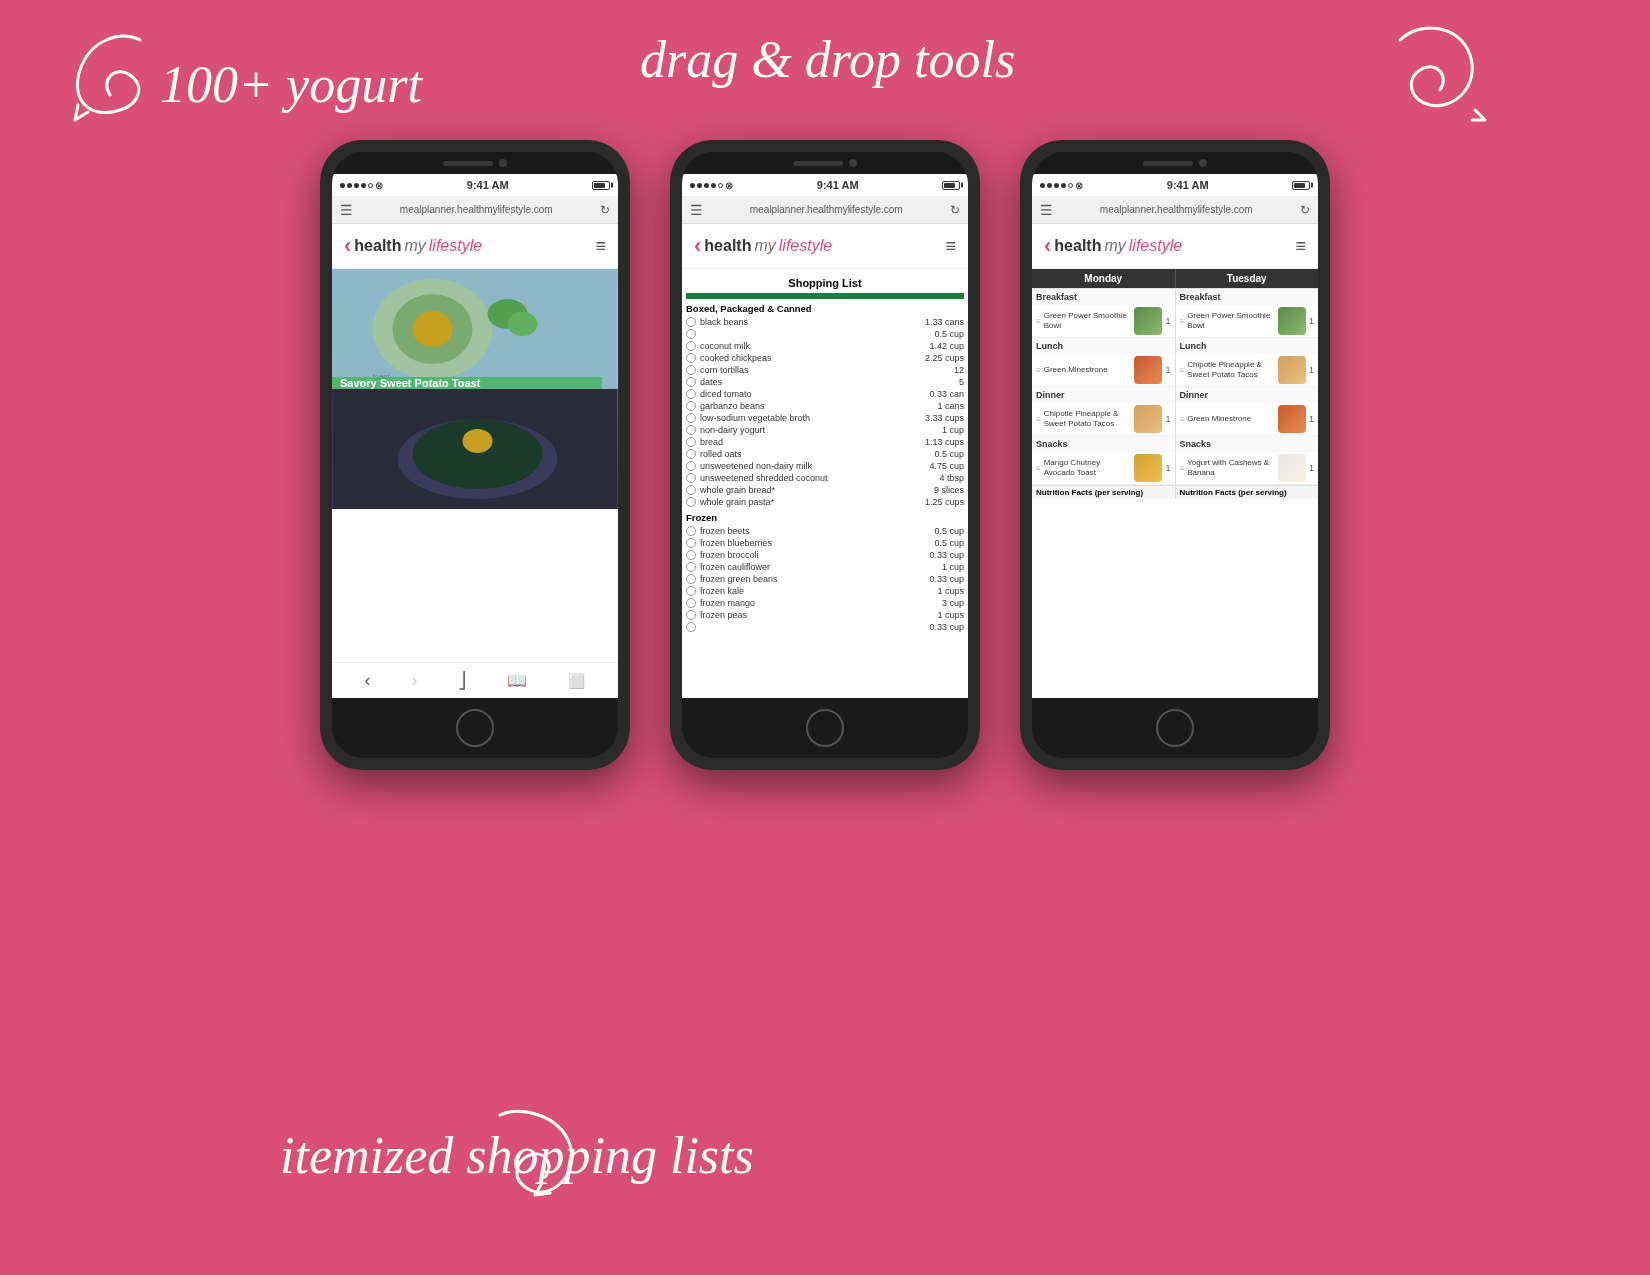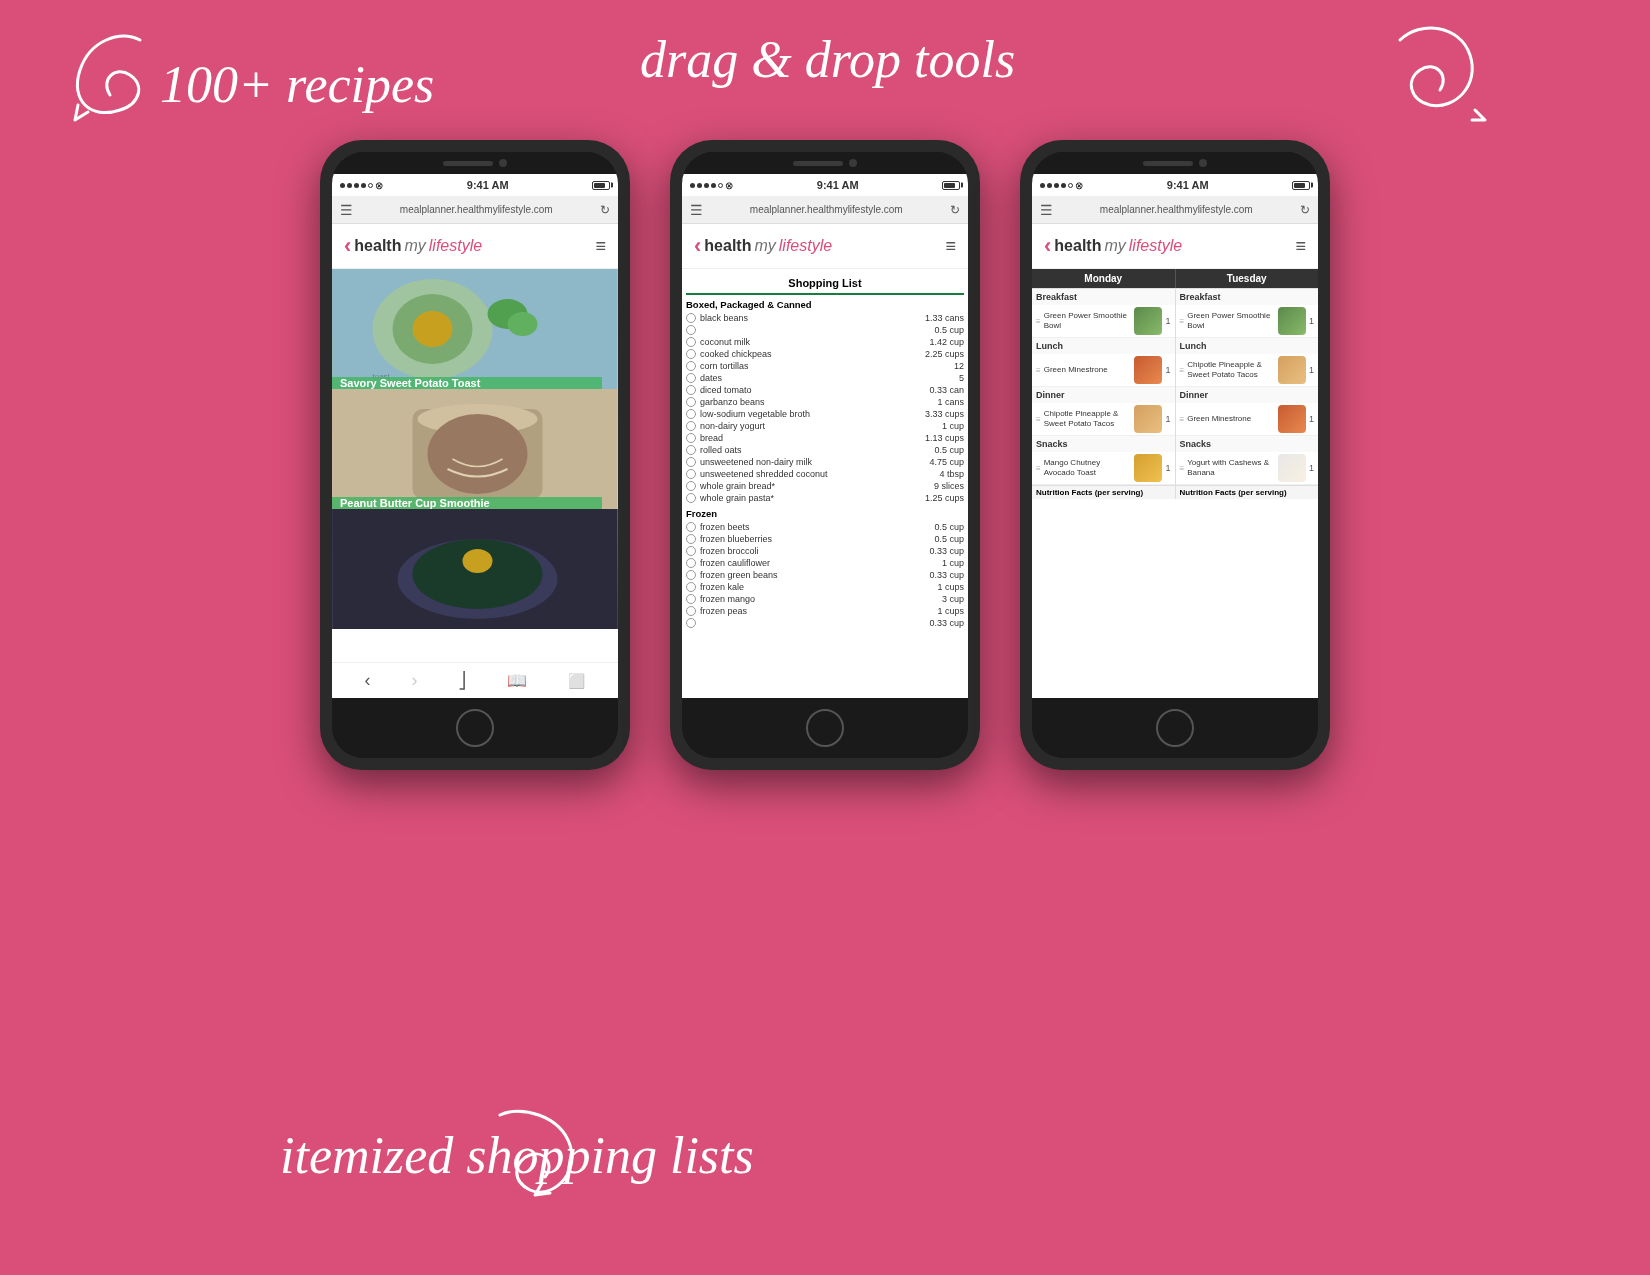--- a/index.html
+++ b/index.html
@@ -262,21 +262,21 @@
       font-size: 9px;
       padding: 4px;
       background: white;
     }
 
     .shopping-list-title {
       text-align: center;
       font-weight: bold;
       font-size: 11px;
       padding: 4px 0;
-      border-bottom: 2px solid #15803d;
+      border-bottom: 6px solid #15803d;
       margin-bottom: 4px;
     }
 
     .shopping-category {
       font-weight: bold;
       font-size: 9.5px;
       margin: 4px 0 2px 0;
     }
 
     .shopping-item {
@@ -433,21 +433,21 @@
 <svg class="swirl-svg" style="top:10px; right:150px; width:130px; height:130px;" viewBox="0 0 130 130" fill="none" xmlns="http://www.w3.org/2000/svg">
   <path d="M30,30 C50,10 90,15 100,45 C110,75 85,100 60,95 C40,90 35,70 50,60 C65,50 80,65 70,80" stroke="white" stroke-width="3" fill="none" stroke-linecap="round"></path>
   <path d="M105,100 L115,110 L102,110" stroke="white" stroke-width="3" fill="none" stroke-linecap="round" stroke-linejoin="round"></path>
 </svg>
 
 <svg class="swirl-svg" style="bottom:60px; left:480px; width:120px; height:120px;" viewBox="0 0 120 120" fill="none" xmlns="http://www.w3.org/2000/svg">
   <path d="M20,20 C40,10 80,20 90,50 C100,80 70,105 50,95 C30,85 35,65 50,60 C65,55 75,70 65,82" stroke="white" stroke-width="3" fill="none" stroke-linecap="round"></path>
   <path d="M62,88 L55,100 L70,98" stroke="white" stroke-width="3" fill="none" stroke-linecap="round" stroke-linejoin="round"></path>
 </svg>
 
-<div class="feature-label label-recipes">100+ recipes</div>
+<div class="feature-label label-recipes">100+ yogurt</div>
 <div class="feature-label label-drag">drag &amp; drop tools</div>
 <div class="feature-label label-shopping">itemized shopping lists</div>
 
 <div class="phones-container">
 
   <div class="phone">
     <div class="phone-inner">
       <div class="phone-top-bar">
         <div class="phone-speaker"></div>
         <div class="phone-camera"></div>
@@ -501,34 +501,20 @@
                 <ellipse cx="100" cy="60" rx="20" ry="18" fill="#c8a020"></ellipse>
                 <circle cx="180" cy="50" rx="35" ry="28" fill="#e8d8b0"></circle>
                 <ellipse cx="175" cy="45" rx="20" ry="15" fill="#50a050"></ellipse>
                 <ellipse cx="190" cy="55" rx="15" ry="12" fill="#60b060"></ellipse>
                 <text x="40" y="110" fill="rgba(0,0,0,0.3)" font-size="8">toast</text>
               </svg>
             </div>
             <div class="recipe-label">Savory Sweet Potato Toast</div>
           </div>
 
-          <div class="recipe-item">
-            <div class="recipe-img-2">
-              <svg width="100%" height="120" viewBox="0 0 285 120">
-                <rect width="285" height="120" fill="#c8b89a"></rect>
-                <rect x="80" y="20" width="130" height="90" rx="10" fill="#b0a080"></rect>
-                <ellipse cx="145" cy="30" rx="60" ry="15" fill="#d0c0a0"></ellipse>
-                <ellipse cx="145" cy="65" rx="50" ry="40" fill="#987860"></ellipse>
-                <circle cx="145" cy="55" rx="20" ry="15" fill="#c8a870"></circle>
-                <path d="M115,80 Q145,95 175,80" stroke="#e0d0b0" stroke-width="2" fill="none"></path>
-                <path d="M120,70 Q145,85 170,70" stroke="#e0d0b0" stroke-width="1.5" fill="none"></path>
-              </svg>
-            </div>
-            <div class="recipe-label">Peanut Butter Cup Smoothie</div>
-          </div>
 
           <div class="recipe-item">
             <div class="recipe-img-3">
               <svg width="100%" height="120" viewBox="0 0 285 120">
                 <rect width="285" height="120" fill="#2a2a3a"></rect>
                 <ellipse cx="145" cy="70" rx="80" ry="40" fill="#3a3a5a"></ellipse>
                 <ellipse cx="145" cy="65" rx="65" ry="35" fill="#1a3a2a"></ellipse>
                 <circle cx="100" cy="60" rx="20" ry="18" fill="#50a050"></circle>
                 <circle cx="145" cy="55" rx="22" ry="20" fill="#60b060"></circle>
                 <ellipse cx="145" cy="52" rx="15" ry="12" fill="#c8a020"></ellipse>

